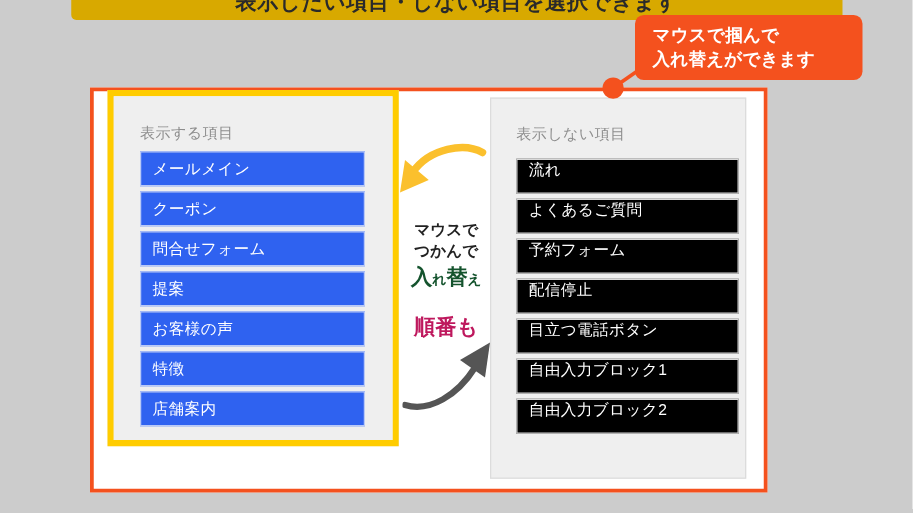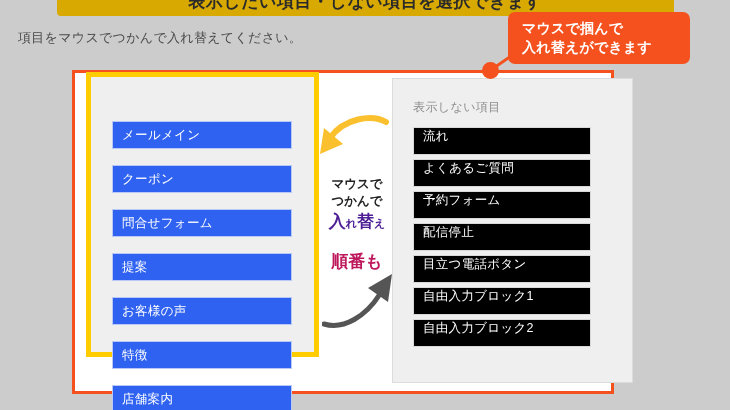--- a/index.html
+++ b/index.html
@@ -127,21 +127,21 @@
     width: 223px;
     height: 275px;
     background: #efefef;
   }
 
   
   .panel-right {
     position: absolute;
     left: 392px;
     top: 78px;
-    width: 241px;
+    width: 205px;
     height: 305px;
     background: #efefef;
     border: 1px solid #dcdcdc;
     z-index: 5;
   }
 
   .panel-title {
     font-size: 12px;
     color: #8d8d8d;
     letter-spacing: 0.4px;
@@ -166,21 +166,21 @@
 
   .item-blue {
     height: 28px;
     background: #2f62f0;
     border: 1px solid #b9c9f7;
     color: #ffffff;
     font-size: 12.5px;
     display: flex;
     align-items: center;
     padding-left: 9px;
-    margin-bottom: 16px;
+    margin-bottom: 4px;
     letter-spacing: 0.3px;
     white-space: nowrap;
   }
 
   .item-black {
     height: 28px;
     background: #000000;
     border: 1px solid #d9d9d9;
     color: #ffffff;
     font-size: 12.5px;
@@ -218,21 +218,21 @@
     line-height: 1.35;
     text-align: center;
     z-index: 10;
   }
   .mid-text-b {
     position: absolute;
     left: 318px;
     top: 210px;
     width: 78px;
     text-align: center;
-    color: #4c1d95;
+    color: #14532d;
     font-weight: bold;
     z-index: 10;
     white-space: nowrap;
   }
   .mid-text-b .big  { font-size: 17px; }
   .mid-text-b .small{ font-size: 11px; }
   .mid-text-c {
     position: absolute;
     left: 320px;
     top: 250px;
@@ -247,36 +247,36 @@
 </style>
 </head>
 <body>
 
 <div id="stage">
 
   <div class="banner">
     <span>表示したい項目・しない項目を選択できます</span>
   </div>
 
-  <div class="instruction">項目をマウスでつかんで入れ替えてください。</div>
 
   <svg class="callout-leader" viewBox="0 0 40 26">
     <line x1="8" y1="20" x2="34" y2="2" stroke="#f4511e" stroke-width="3"></line>
   </svg>
   <div class="callout-dot"></div>
 
   <div class="callout">
     <span class="callout-line">マウスで掴んで</span>
     <span class="callout-line">入れ替えができます</span>
   </div>
 
   <div class="orange-frame"></div>
 
   <div class="yellow-frame">
     <div class="panel-left">
+      <div class="panel-title">表示する項目</div>
       <div class="list-left">
         <div class="item-blue">
           <span>メールメイン</span>
         </div>
         <div class="item-blue">
           <span>クーポン</span>
         </div>
         <div class="item-blue">
           <span>問合せフォーム</span>
         </div>

